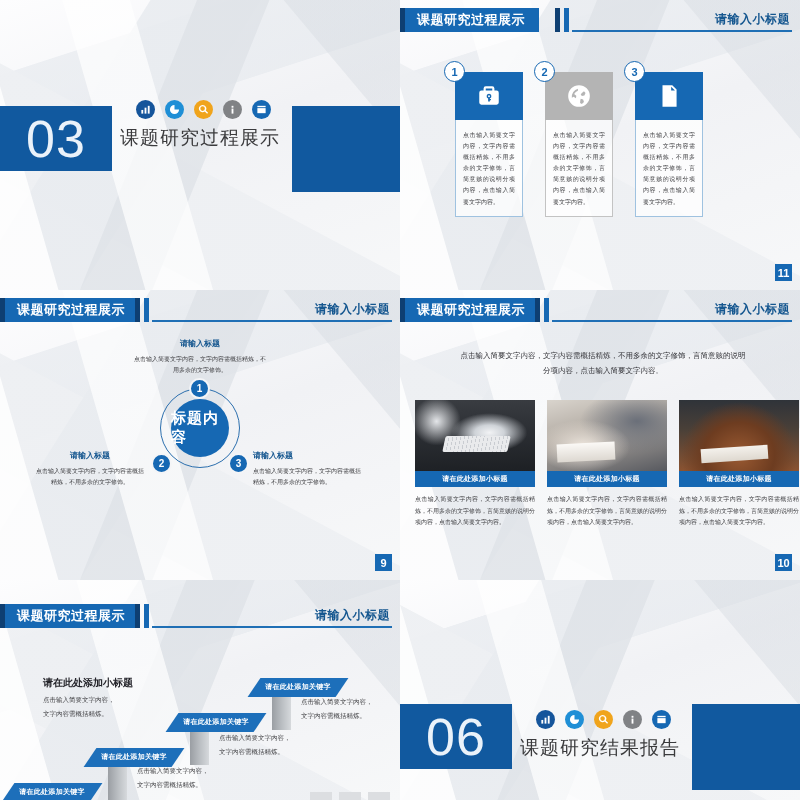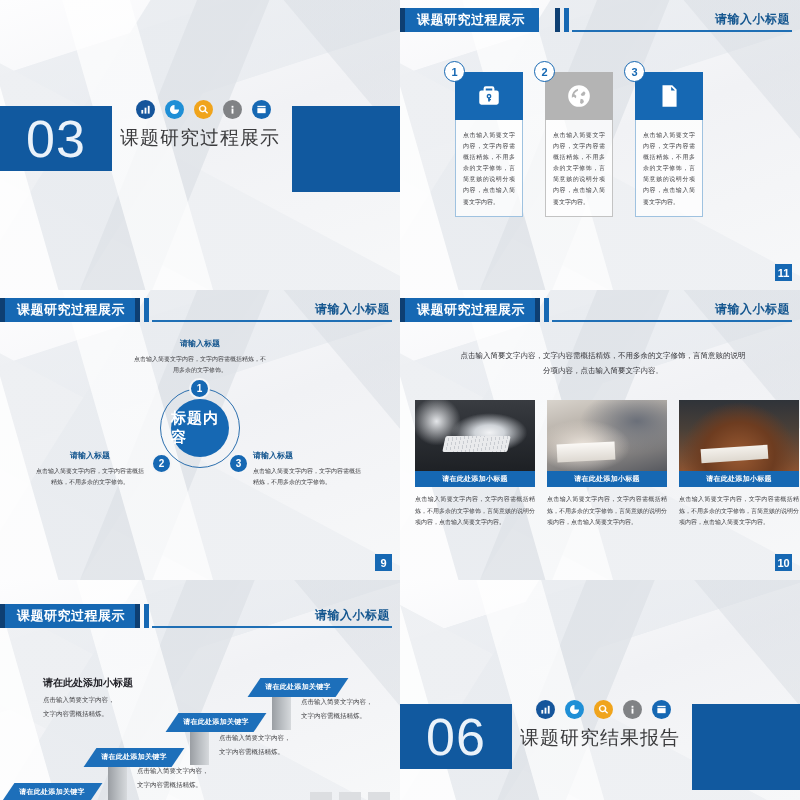--- a/index.html
+++ b/index.html
@@ -475,21 +475,21 @@
           </div>
       </div>
     </div>
   </div>
 
   <div class="slide">
     <div class="poly"></div>
     <div class="content">
       <div class="sec-num" style="top:124px">06</div>
       <div class="sec-right-block" style="top:124px"></div>
-      <div class="sec-mid" style="top:120px">
+      <div class="sec-mid" style="top:130px">
         <div class="sec-icons">
           <span class="ic c1">
               <svg viewBox="0 0 24 24">
                 <rect x="3" y="13" width="4" height="8"></rect>
                 <rect x="10" y="8" width="4" height="13"></rect>
                 <rect x="17" y="4" width="4" height="17"></rect>
               </svg>
             </span>
           <span class="ic c2">
               <svg viewBox="0 0 24 24">

